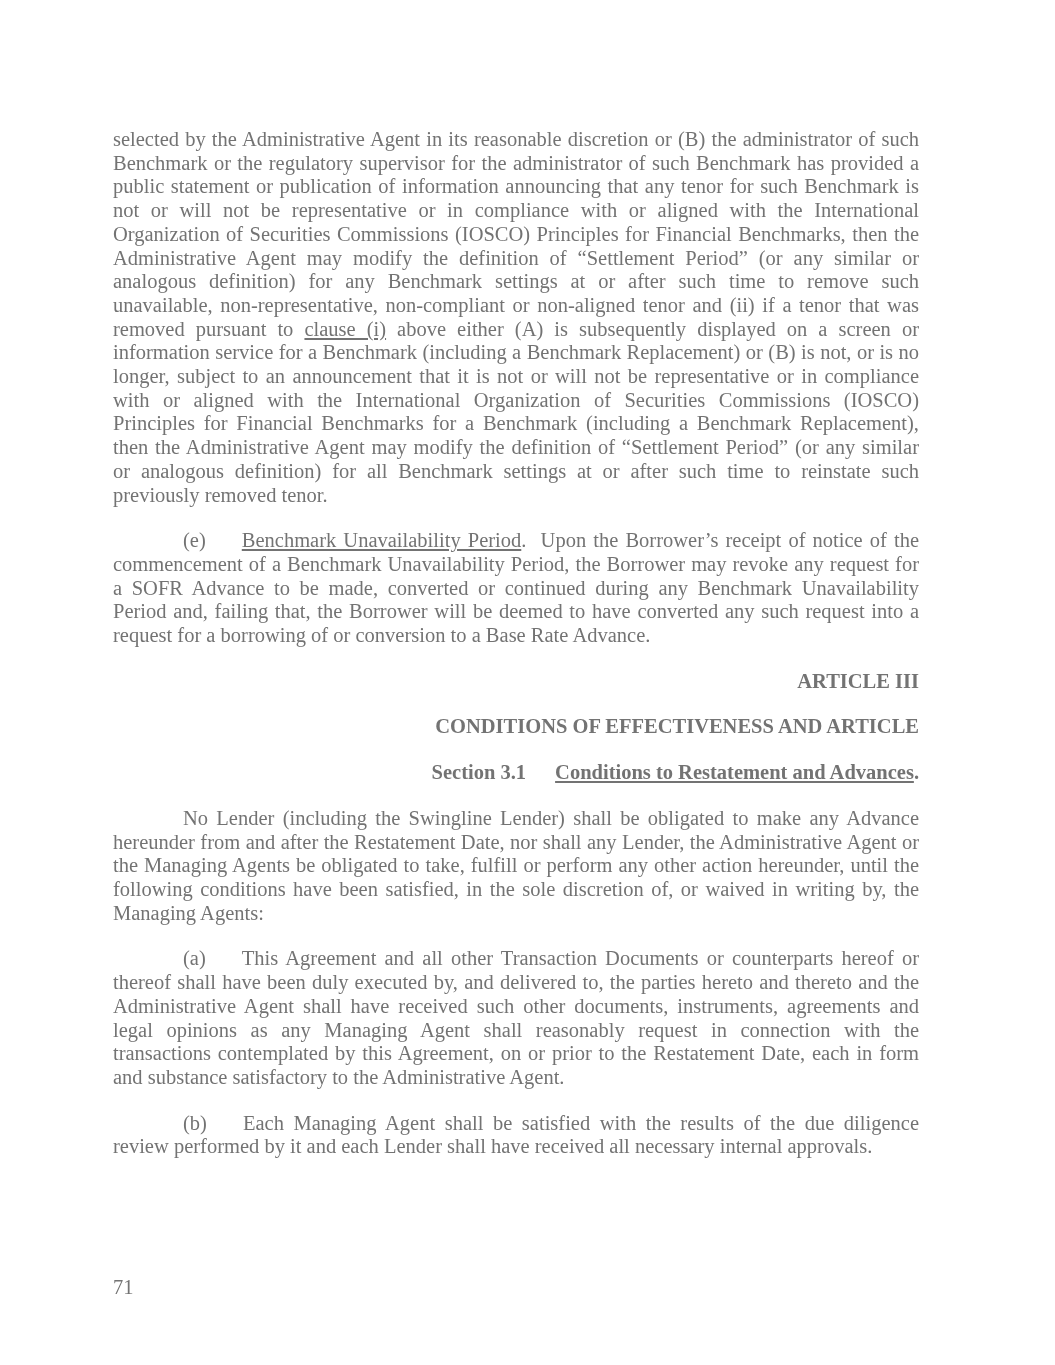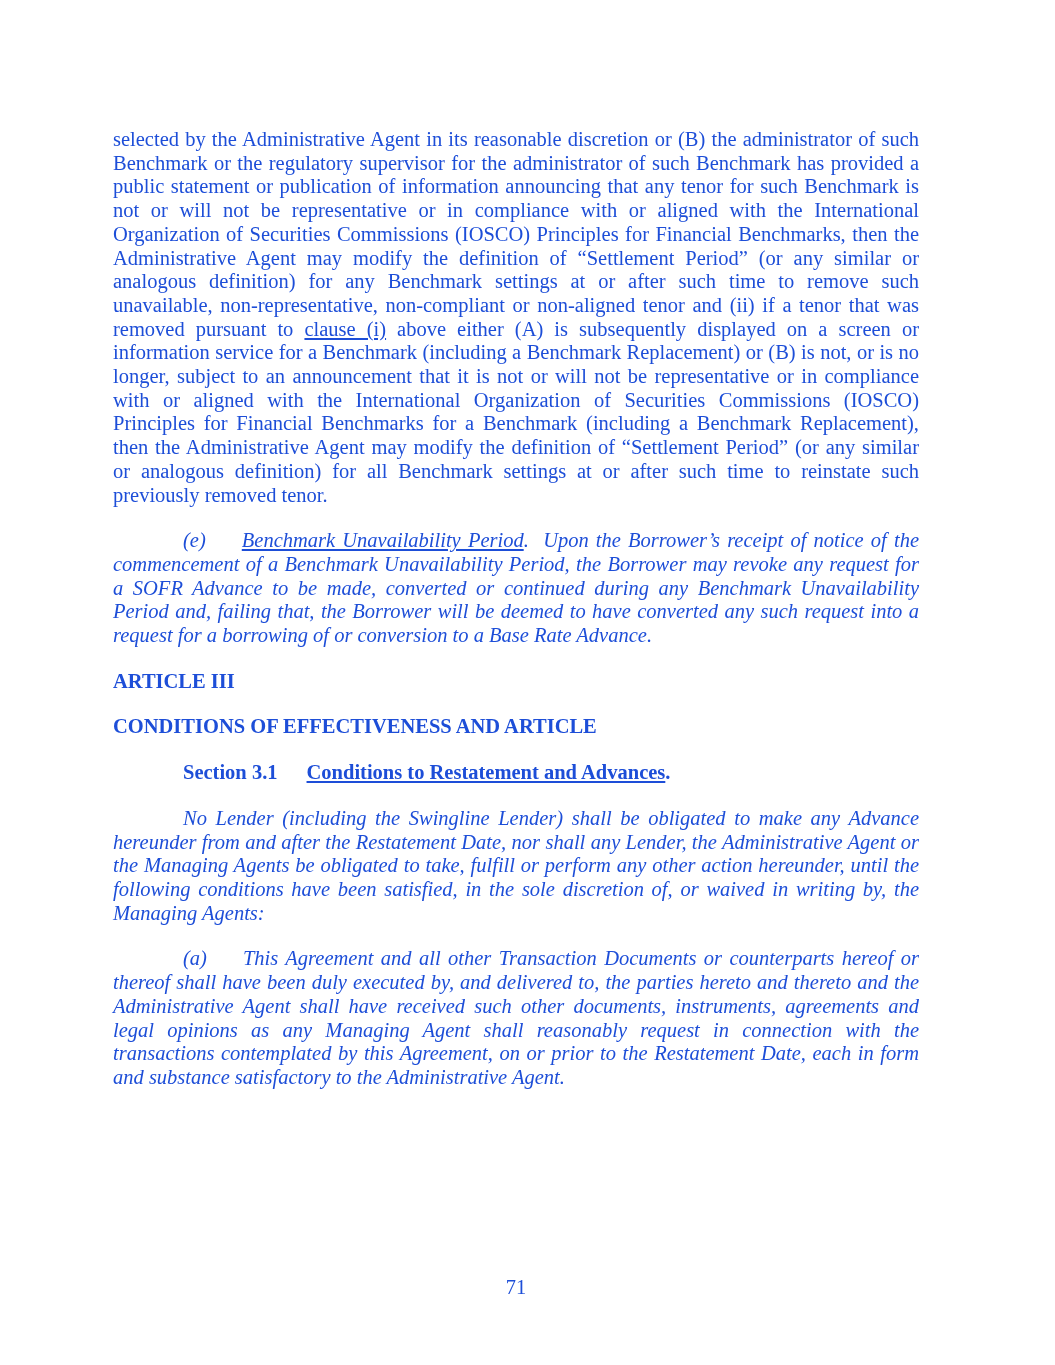--- a/index.html
+++ b/index.html
@@ -10,60 +10,58 @@
   .page {
     position: relative;
     width: 1055px;
     height: 1365px;
     background: #ffffff;
     box-sizing: border-box;
     padding: 128px 136px 0 113px;
     font-family: "Liberation Serif", "DejaVu Serif", serif;
     font-size: 20.5px;
     line-height: 23.7px;
-    color: #1d4ed8;
+    color: #737373;
     overflow: hidden;
   }
   .para {
     margin: 0 0 22px 0;
     text-align: justify;
   }
   .indent {
     text-indent: 70px;
-    font-style: italic;
   }
   .heading {
     margin: 0 0 22px 0;
-    text-align: left;
+    text-align: right;
     font-weight: bold;
     font-size: 20.5px;
   }
   .section-heading {
     margin: 0 0 22px 0;
-    text-align: left;
+    text-align: right;
     text-indent: 70px;
     font-weight: bold;
   }
   .underline {
     text-decoration: underline;
   }
   .tab {
     display: inline-block;
     width: 36px;
   }
   .tab-sm {
     display: inline-block;
     width: 29px;
   }
   .page-number {
     position: absolute;
     top: 1276px;
     left: 113px;
     width: 806px;
-    text-align: center;
   }
 </style>
 </head>
 <body>
 
 <div class="page">
 
   <p class="para"><span>selected by the Administrative Agent in its reasonable discretion or (B) the administrator of such Benchmark or the regulatory supervisor for the administrator of such Benchmark has provided a public statement or publication of information announcing that any tenor for such Benchmark is not or will not be representative or in compliance with or aligned with the International Organization of Securities Commissions (IOSCO) Principles for Financial Benchmarks, then the Administrative Agent may modify the definition of “Settlement Period” (or any similar or analogous definition) for any Benchmark settings at or after such time to remove such unavailable, non-representative, non-compliant or non-aligned tenor and (ii) if a tenor that was removed pursuant to </span><span class="underline">clause (i)</span><span> above either (A) is subsequently displayed on a screen or information service for a Benchmark (including a Benchmark Replacement) or (B) is not, or is no longer, subject to an announcement that it is not or will not be representative or in compliance with or aligned with the International Organization of Securities Commissions (IOSCO) Principles for Financial Benchmarks for a Benchmark (including a Benchmark Replacement), then the Administrative Agent may modify the definition of “Settlement Period” (or any similar or analogous definition) for all Benchmark settings at or after such time to reinstate such previously removed tenor.</span></p>
 
   <p class="para indent"><span>(e)</span><span class="tab"></span><span class="underline">Benchmark Unavailability Period</span><span>.&nbsp; Upon the Borrower’s receipt of notice of the commencement of a Benchmark Unavailability Period, the Borrower may revoke any request for a SOFR Advance to be made, converted or continued during any Benchmark Unavailability Period and, failing that, the Borrower will be deemed to have converted any such request into a request for a borrowing of or conversion to a Base Rate Advance.</span></p>
@@ -71,17 +69,18 @@
   <h2 class="heading">ARTICLE III</h2>
 
   <h2 class="heading">CONDITIONS OF EFFECTIVENESS AND ARTICLE</h2>
 
   <p class="section-heading"><span>Section 3.1</span><span class="tab-sm"></span><span class="underline">Conditions to Restatement and Advances</span><span>.</span></p>
 
   <p class="para indent">No Lender (including the Swingline Lender) shall be obligated to make any Advance hereunder from and after the Restatement Date, nor shall any Lender, the Administrative Agent or the Managing Agents be obligated to take, fulfill or perform any other action hereunder, until the following conditions have been satisfied, in the sole discretion of, or waived in writing by, the Managing Agents:</p>
 
   <p class="para indent"><span>(a)</span><span class="tab"></span><span>This Agreement and all other Transaction Documents or counterparts hereof or thereof shall have been duly executed by, and delivered to, the parties hereto and thereto and the Administrative Agent shall have received such other documents, instruments, agreements and legal opinions as any Managing Agent shall reasonably request in connection with the transactions contemplated by this Agreement, on or prior to the Restatement Date, each in form and substance satisfactory to the Administrative Agent.</span></p>
 
+  <p class="para indent"><span>(b)</span><span class="tab"></span><span>Each Managing Agent shall be satisfied with the results of the due diligence review performed by it and each Lender shall have received all necessary internal approvals.</span></p>
 
 
   <div class="page-number">71</div>
 
 </div>
 
 </body></html>

